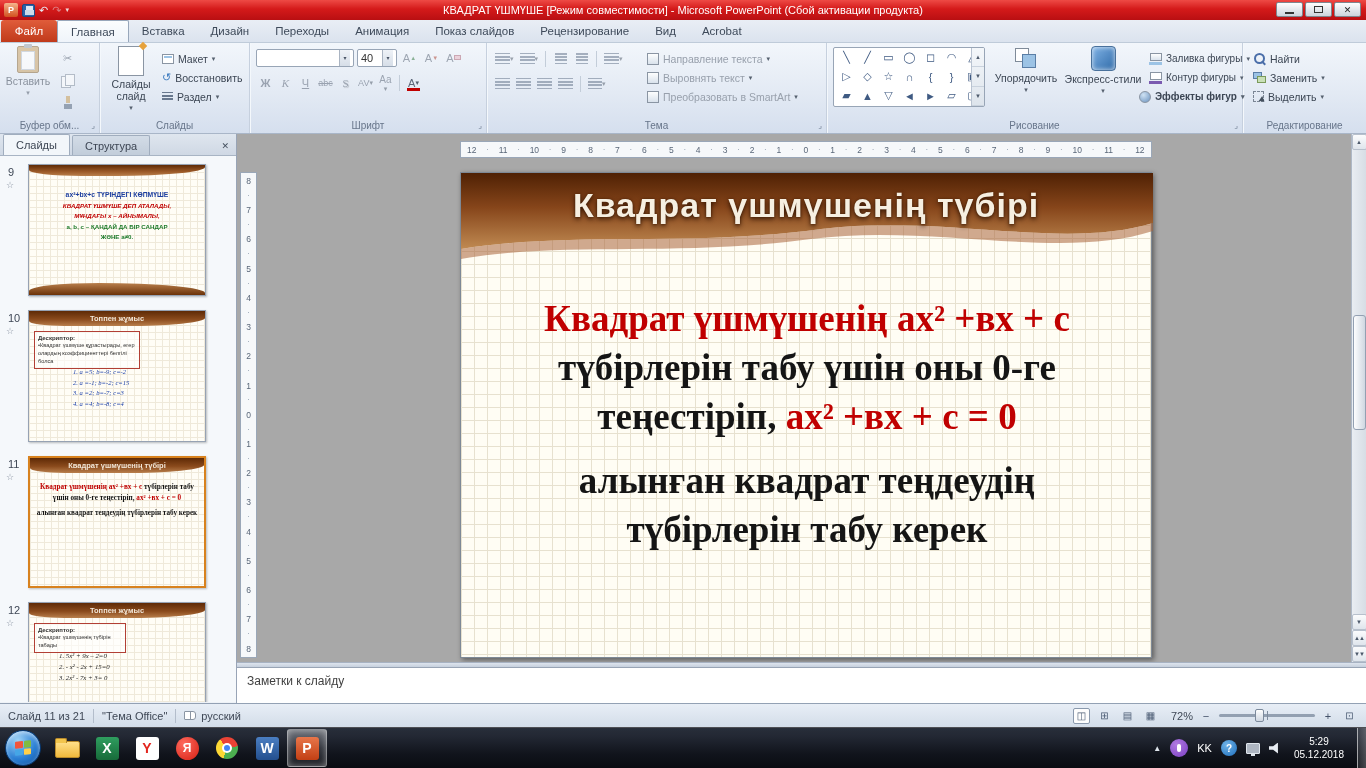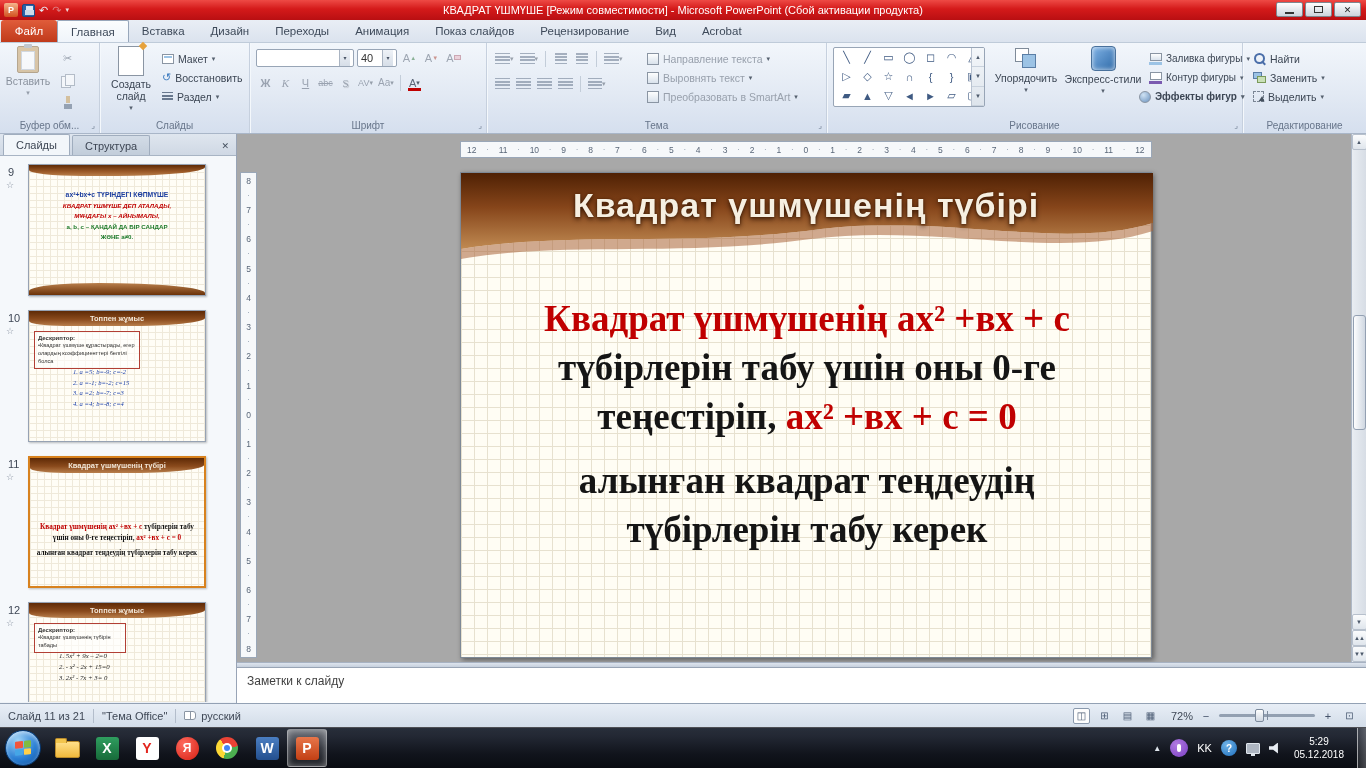--- a/index.html
+++ b/index.html
@@ -97,21 +97,21 @@
 .t9txt{position:absolute;top:24px;left:4px;right:4px;text-align:center;font-weight:bold;line-height:1.7;}
 .t9l1{color:#1e3fa0;font-size:6.8px;}
 .t9l2,.t9l3{color:#c00000;font-style:italic;font-size:6.2px;}
 .t9l4,.t9l5{color:#1d7a2a;font-size:6.2px;}
 .desc-box{position:absolute;left:5px;top:20px;border:1px solid #b23f35;padding:2px 3px;font-size:5.6px;color:#333;text-align:left;background:rgba(255,255,255,.6);line-height:1.4;}
 .desc-t{display:block;font-weight:bold;font-size:6px;}
 .tlist{position:absolute;text-align:left;font-family:"Liberation Serif",serif;font-style:italic;line-height:1.6;}
 .tlist span{display:block;}
 .t10list{left:44px;top:56px;font-size:6.6px;color:#1a3fa8;}
 .t12list{left:30px;top:48px;font-size:6.8px;color:#222;}
-.t11body{position:absolute;left:6px;top:24px;right:6px;text-align:center;font-family:"Liberation Serif",serif;font-weight:bold;font-size:7.2px;line-height:1.55;margin-top:40px;}
+.t11body{position:absolute;left:6px;top:24px;right:6px;text-align:center;font-family:"Liberation Serif",serif;font-weight:bold;font-size:7.2px;line-height:1.55;}
 .t11p2{display:block;margin-top:4px;color:#151515;}
 
 
 .editor{position:absolute;left:237px;top:134px;width:1129px;height:528px;background:#a8a8a8;}
 .hruler{position:absolute;left:223px;top:7px;width:692px;height:17px;background:#f6f8fa;border:1px solid #9aa7b8;}
 .hnums{display:flex;justify-content:space-between;align-items:center;height:100%;padding:0 6px;}
 .hnums span{font-size:8.5px;color:#5a6779;}
 .hnums span:nth-child(even){color:#93a0b0;font-size:8px;}
 .vruler{position:absolute;left:3px;top:38px;width:17px;height:486px;background:#f6f8fa;border:1px solid #9aa7b8;}
 .vnums{display:flex;flex-direction:column;justify-content:space-between;align-items:center;height:100%;padding:4px 0;}
@@ -239,21 +239,21 @@
     </div>
     <div class="glabel">Буфер обм...</div>
     <span class="launcher">⌟</span>
   </div>
 
   <div class="rgroup" style="left:100px;width:150px;">
     <div class="bigbtn" style="left:4px;width:54px;">
       <span class="newslide-icon">
           <span class="spark"></span>
         </span>
-      <span>Создать слайд</span>
+      <span>Слайды слайд</span>
       <span class="dd">▾</span>
     </div>
     <div class="srow" style="left:62px;top:6px;">
       <span class="layout-ic"></span>
       <span>Макет</span>
       <span class="dd">▾</span>
     </div>
     <div class="srow" style="left:62px;top:25px;">
       <span style="color:#3b7abf;font-size:11px;">↺</span>
       <span>Восстановить</span>
@@ -291,21 +291,21 @@
     <div style="position:absolute;left:6px;top:30px;display:flex;gap:1px;align-items:center;">
       <span class="sbtn dim" style="font-weight:bold;">Ж</span>
       <span class="sbtn dim" style="font-style:italic;font-family:'Liberation Serif',serif;">К</span>
       <span class="sbtn dim" style="text-decoration:underline;">Ч</span>
       <span class="sbtn dim" style="text-decoration:line-through;font-size:9px;">abc</span>
       <span class="sbtn dim" style="text-shadow:1px 1px 1px #8a8f96;font-family:'Liberation Serif',serif;">S</span>
       <span class="sbtn dim" style="font-size:9px;">
           <span>AV</span>
           <span class="dd">▾</span>
         </span>
-      <span class="sbtn dim" style="font-size:10px;">
+      <span class="sbtn dim" style="font-size:10px;flex-direction:column;">
           <span>Аа</span>
           <span class="dd">▾</span>
         </span>
       <span class="vdiv"></span>
       <span class="sbtn">
           <span>А</span>
           <span class="colorbar"></span>
           <span class="dd">▾</span>
         </span>
     </div>

